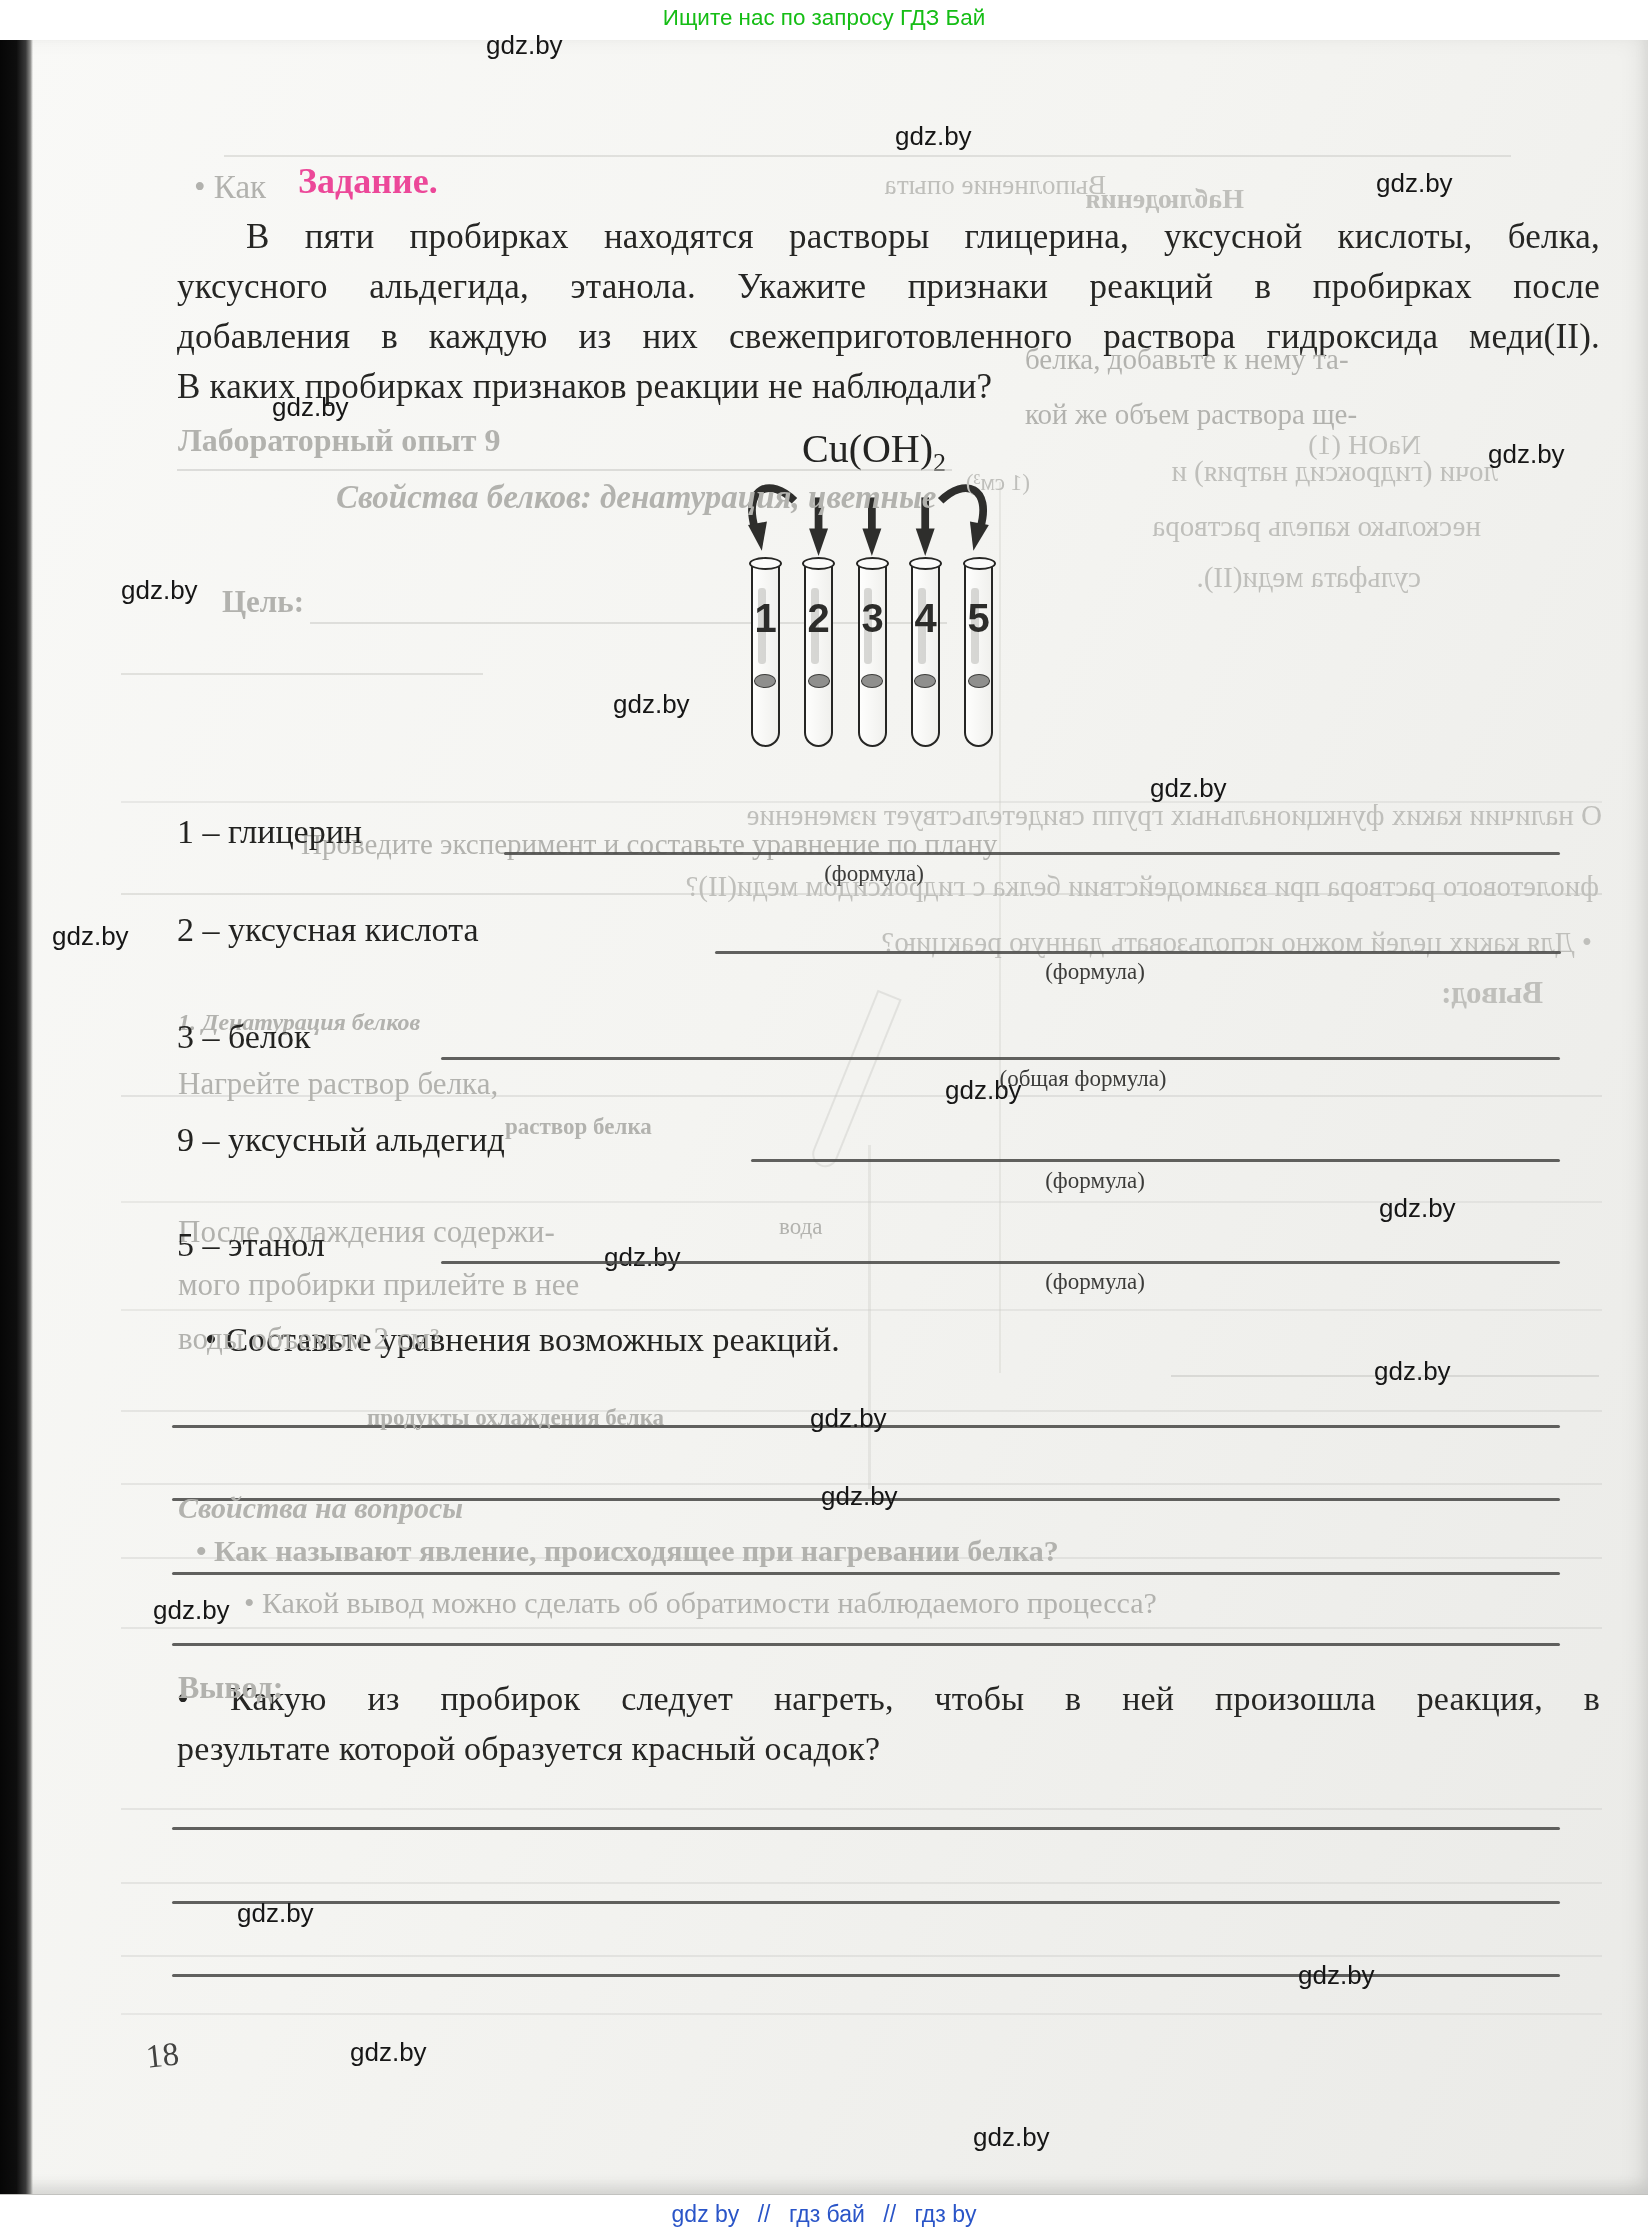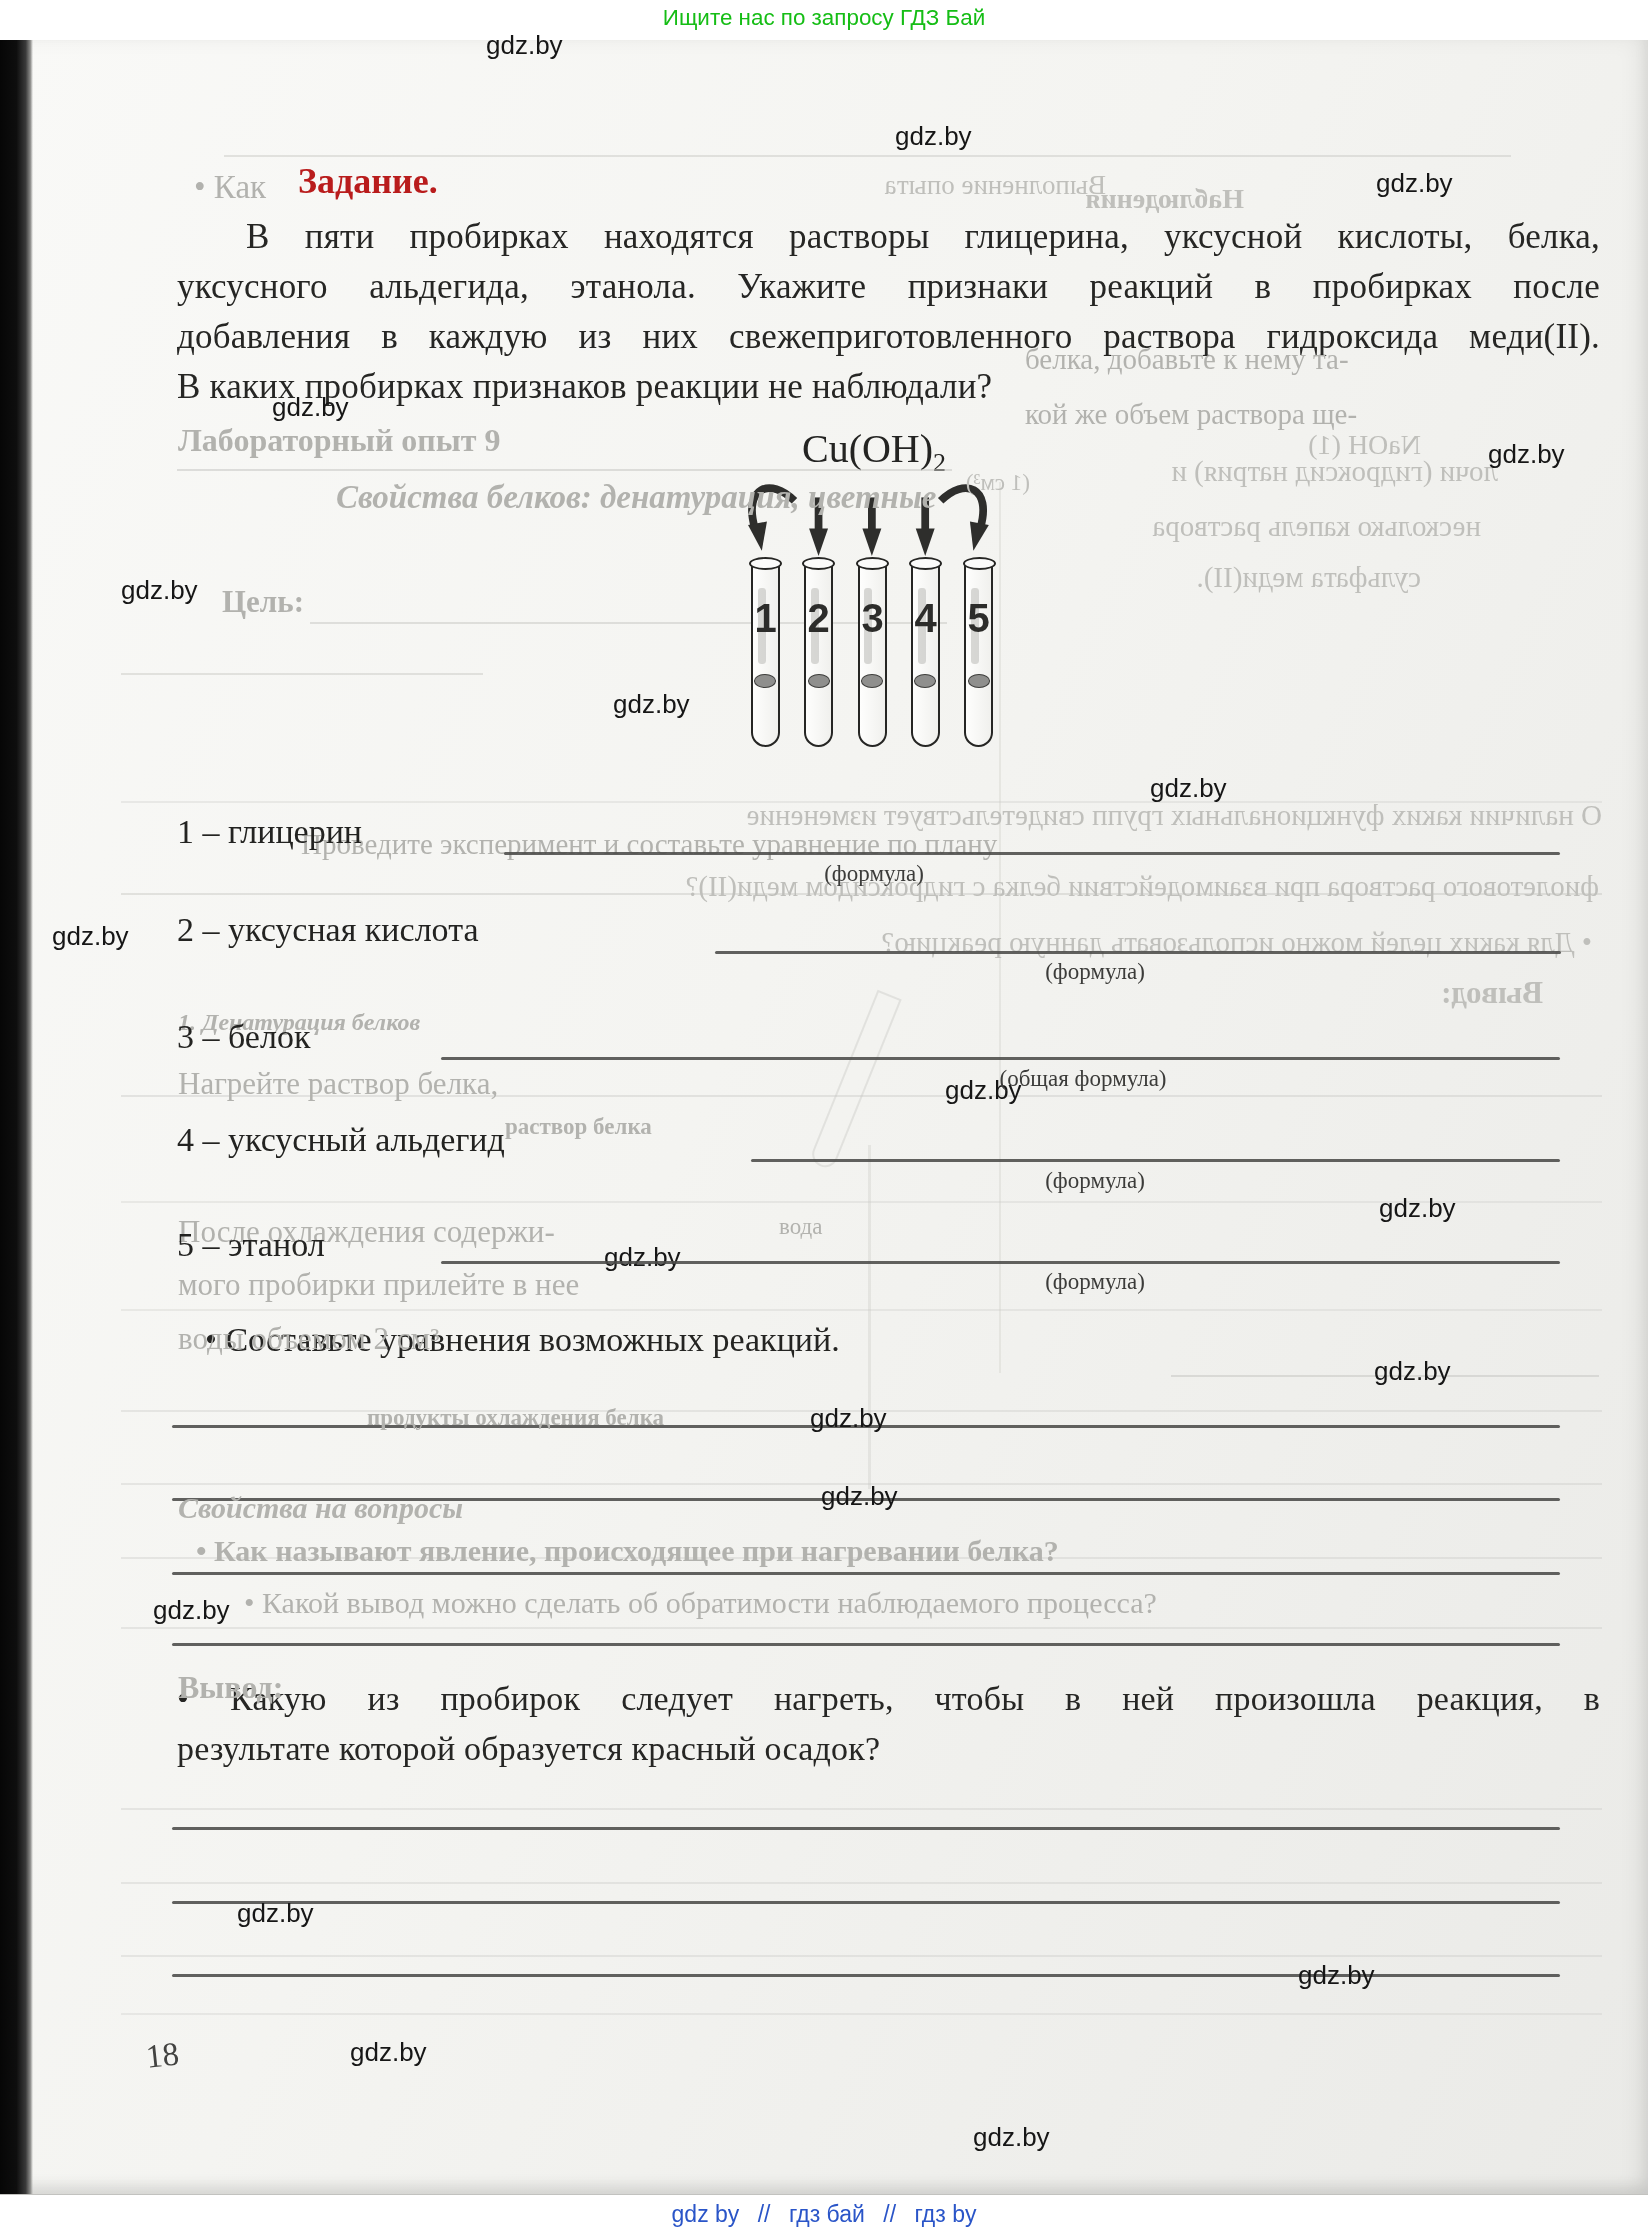--- a/index.html
+++ b/index.html
@@ -10,21 +10,21 @@
          font:22.4px "Liberation Sans","DejaVu Sans",sans-serif;color:#15bd15;}
   
   .paper{position:absolute;left:0;top:40px;width:1648px;height:2154px;
          background:linear-gradient(115deg,#f9f9f7 0%,#f4f4f1 45%,#eaeae7 100%);
          box-shadow:inset 0 -8.6px 13.8px rgba(0,0,0,.10), inset -12px 0 19px rgba(0,0,0,.05);
          border-bottom:1.7px solid #c2c2bf;}
   .spine{position:absolute;left:0;top:0;width:33px;height:100%;
          background:linear-gradient(to right,#060606 0%,#0e0e0e 50%,#3a3a3a 78%,#8c8c8a 92%,rgba(140,140,138,0) 100%);}
   
   #scan{position:absolute;left:0;top:0;width:1648px;height:2239px;}
-  .heading{position:absolute;left:298px;top:160px;font-weight:700;font-size:36px;color:#b91c1c;}
+  .heading{position:absolute;left:298px;top:160px;font-weight:700;font-size:36px;color:#ec4899;}
   .para{position:absolute;left:177px;top:212px;width:1423px;}
   .tline{font-size:35px;line-height:50px;color:#262624;text-align:justify;text-align-last:justify;
          letter-spacing:0.2px;box-sizing:border-box;width:100%;}
   .tline.ind{padding-left:69px;}
   .tline.plain{text-align-last:left;}
   .formula{position:absolute;left:775px;top:425px;width:198px;text-align:center;
            font-size:40px;color:#242422;white-space:nowrap;}
   .formula sub{font-size:26px;}
   .q2{position:absolute;left:177px;top:1674px;width:1423px;}
   .q2 .tline{font-size:34px;}
@@ -210,21 +210,21 @@
       <div class="tnum" style="left: 964px; top: 596px;">5</div>
       <div class="item-label" style="left: 177px; top: 813px;">1 – глицерин</div>
       <div class="aline" style="left: 504px; top: 852px; width: 1056px;"></div>
       <div class="caption" style="left: 736px; top: 861px;">(формула)</div>
       <div class="item-label" style="left: 177px; top: 911px;">2 – уксусная кислота</div>
       <div class="aline" style="left: 715px; top: 951px; width: 846px;"></div>
       <div class="caption" style="left: 957px; top: 959px;">(формула)</div>
       <div class="item-label" style="left: 177px; top: 1018px;">3 – белок</div>
       <div class="aline" style="left: 441px; top: 1057px; width: 1119px;"></div>
       <div class="caption" style="left: 945px; top: 1066px;">(общая формула)</div>
-      <div class="item-label" style="left: 177px; top: 1121px;">4 – уксусный альдегид</div>
+      <div class="item-label" style="left: 177px; top: 1121px;">9 – уксусный альдегид</div>
       <div class="aline" style="left: 751px; top: 1159px; width: 809px;"></div>
       <div class="caption" style="left: 957px; top: 1168px;">(формула)</div>
       <div class="item-label" style="left: 177px; top: 1226px;">5 – этанол</div>
       <div class="aline" style="left: 441px; top: 1261px; width: 1119px;"></div>
       <div class="caption" style="left: 957px; top: 1269px;">(формула)</div>
     </div>
 
   <div class="footer">
     <span>gdz by</span>
     <span class="sep">//</span>

